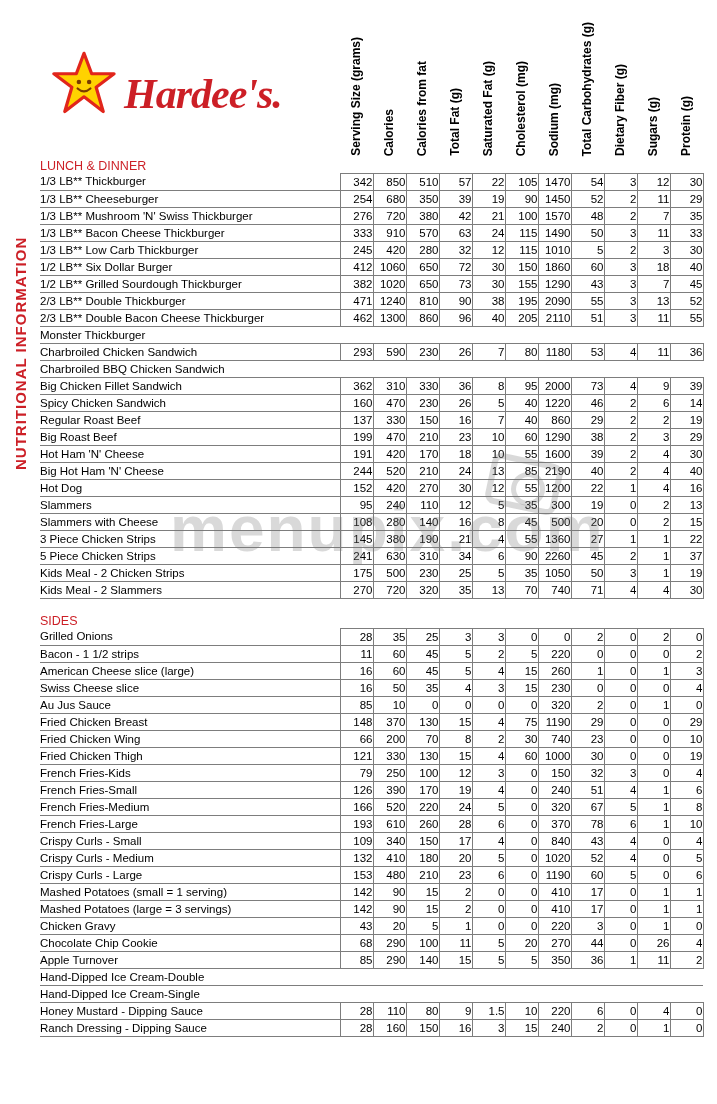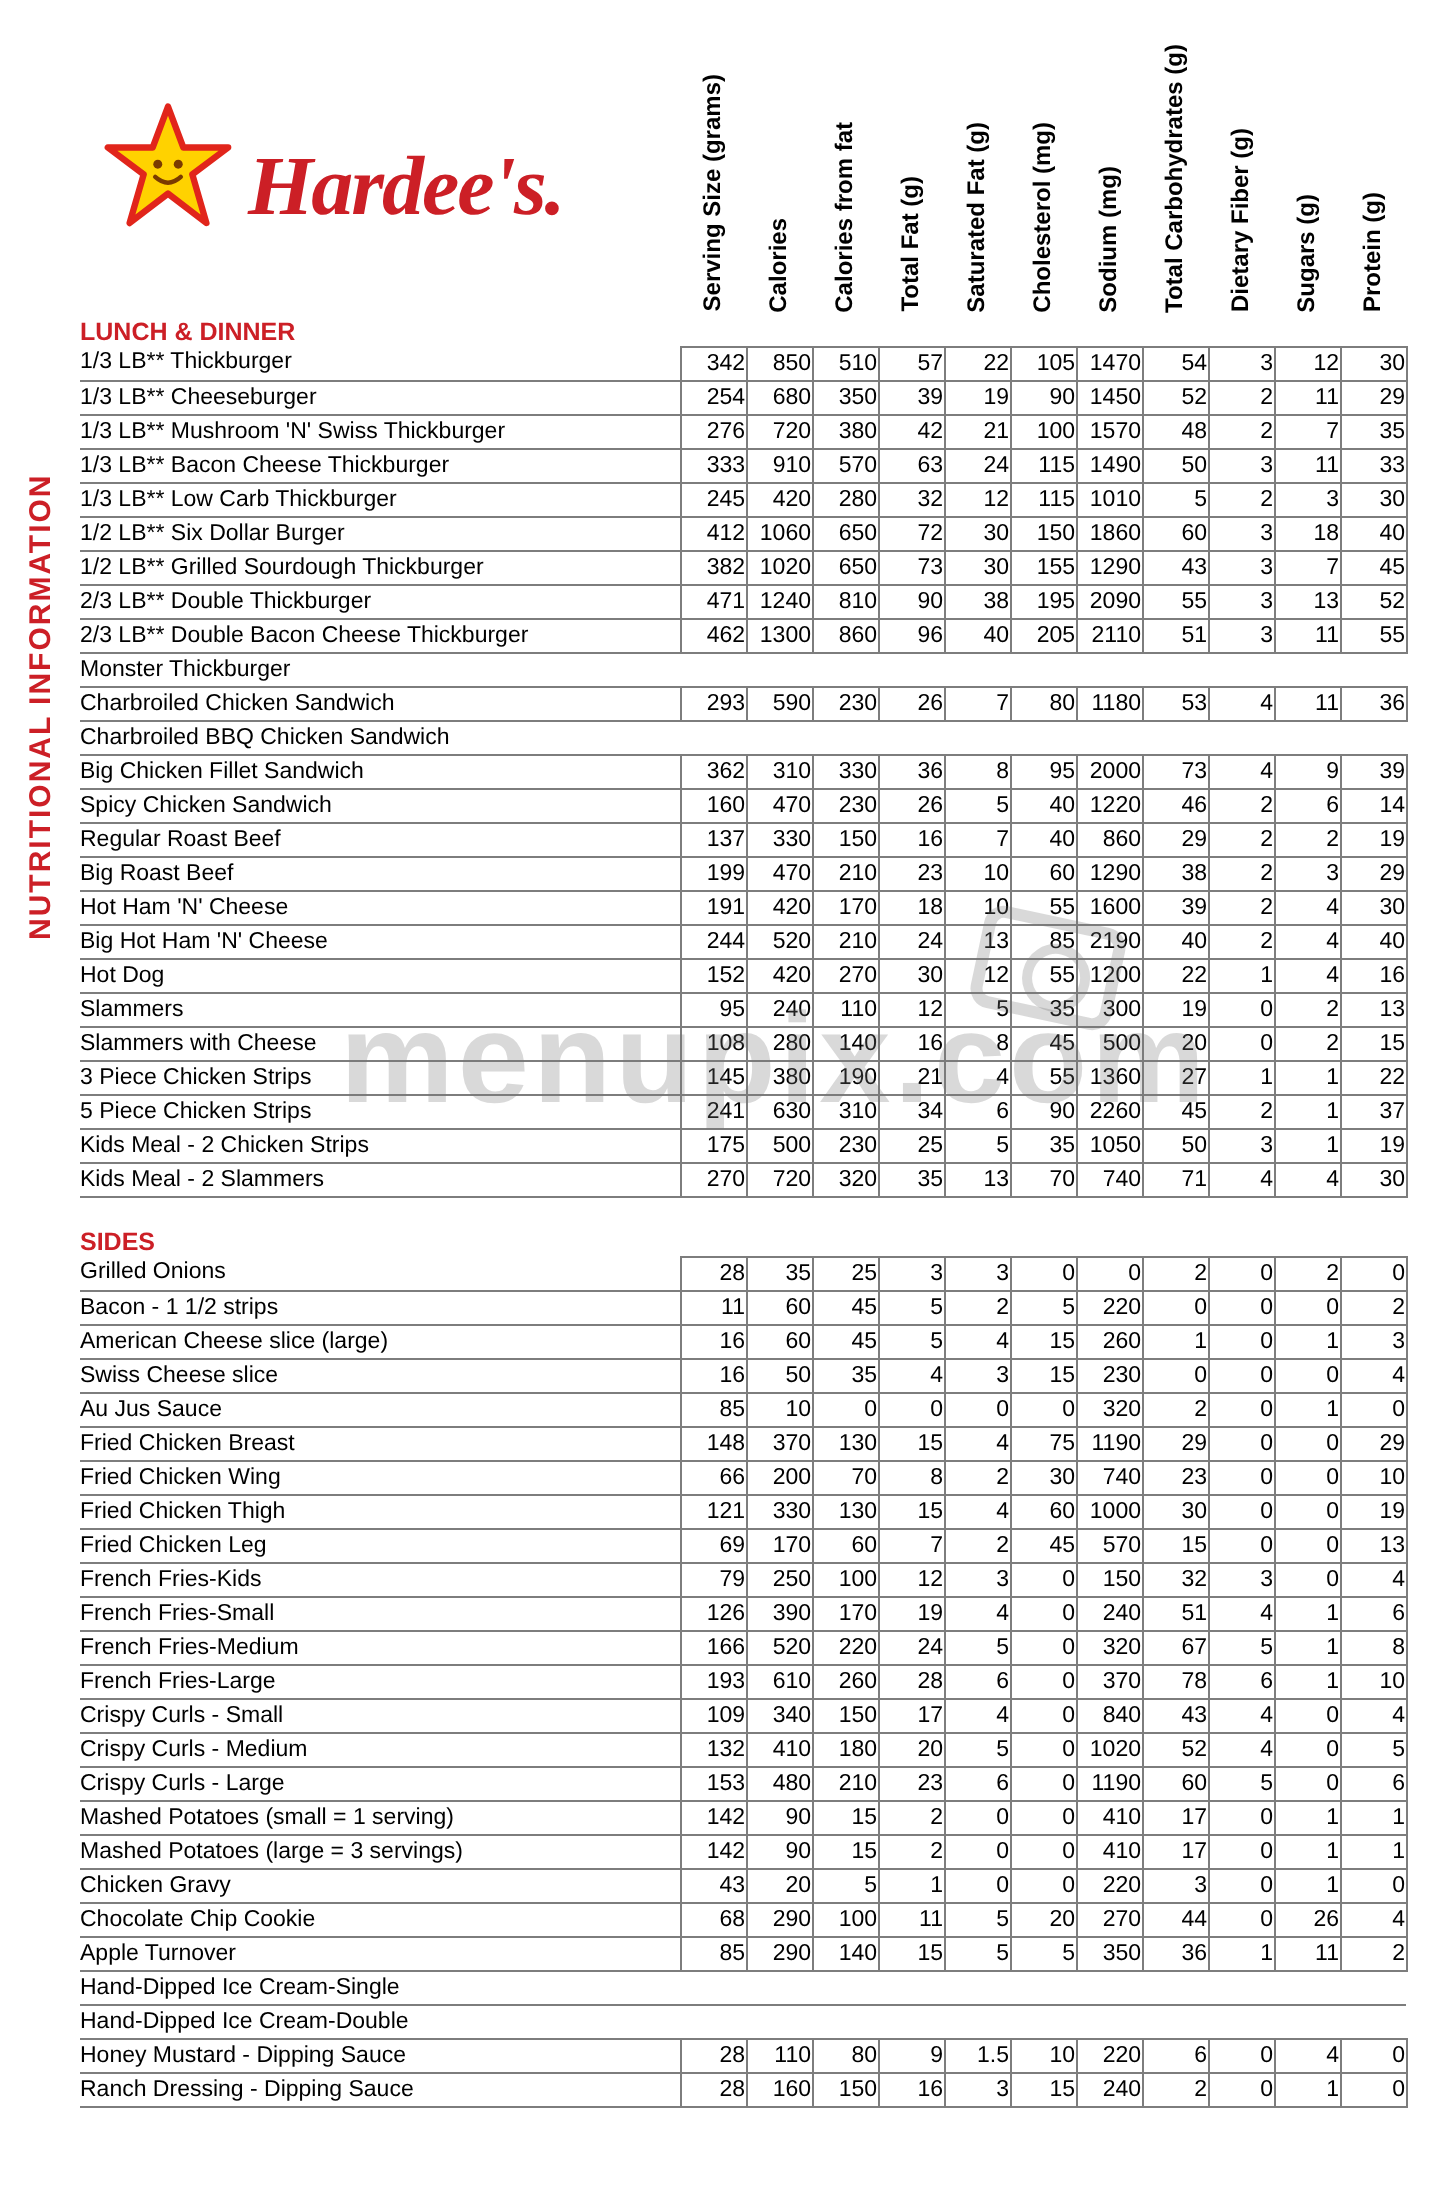--- a/index.html
+++ b/index.html
@@ -26,21 +26,21 @@
   }
   .menu-table td,.menu-table th{padding:0;}
   col.c-name{width:300px;}
   col.c-num{width:33px;}
   .colhead{vertical-align:bottom;height:150px;}
   .vtext{
     writing-mode:vertical-rl;transform:rotate(180deg);
     font-weight:bold;font-size:12px;line-height:1.05;white-space:nowrap;margin:0 auto;
   }
   .section-title{
-    color:var(--red);font-weight:bold;font-size:12.5px;height:17px;
+    color:var(--red);font-weight:normal;font-size:12.5px;height:17px;
     vertical-align:bottom;padding-bottom:2px;
   }
   .name-cell{
     font-size:11.5px;height:17px;border-bottom:1px solid var(--border);
     white-space:nowrap;overflow:hidden;padding-left:2px;vertical-align:middle;margin-left:48px;
   }
   .num-cell{
     font-size:11.5px;height:17px;border:1px solid var(--border);
     text-align:right;padding-right:3px;vertical-align:middle;
   }
@@ -595,34 +595,20 @@
         <td class="num-cell">15</td>
         <td class="num-cell">4</td>
         <td class="num-cell">60</td>
         <td class="num-cell">1000</td>
         <td class="num-cell">30</td>
         <td class="num-cell">0</td>
         <td class="num-cell">0</td>
         <td class="num-cell">19</td>
       </tr>
       <tr>
-        <td class="name-cell">Fried Chicken Leg</td>
-        <td class="num-cell">69</td>
-        <td class="num-cell">170</td>
-        <td class="num-cell">60</td>
-        <td class="num-cell">7</td>
-        <td class="num-cell">2</td>
-        <td class="num-cell">45</td>
-        <td class="num-cell">570</td>
-        <td class="num-cell">15</td>
-        <td class="num-cell">0</td>
-        <td class="num-cell">0</td>
-        <td class="num-cell">13</td>
-      </tr>
-      <tr>
         <td class="name-cell">French Fries-Kids</td>
         <td class="num-cell">79</td>
         <td class="num-cell">250</td>
         <td class="num-cell">100</td>
         <td class="num-cell">12</td>
         <td class="num-cell">3</td>
         <td class="num-cell">0</td>
         <td class="num-cell">150</td>
         <td class="num-cell">32</td>
         <td class="num-cell">3</td>
@@ -777,35 +763,35 @@
         <td class="num-cell">15</td>
         <td class="num-cell">5</td>
         <td class="num-cell">5</td>
         <td class="num-cell">350</td>
         <td class="num-cell">36</td>
         <td class="num-cell">1</td>
         <td class="num-cell">11</td>
         <td class="num-cell">2</td>
       </tr>
       <tr>
+        <td class="name-cell">Hand-Dipped Ice Cream-Double</td>
+        <td class="num-cell empty"></td>
+        <td class="num-cell empty"></td>
+        <td class="num-cell empty"></td>
+        <td class="num-cell empty"></td>
+        <td class="num-cell empty"></td>
+        <td class="num-cell empty"></td>
+        <td class="num-cell empty"></td>
+        <td class="num-cell empty"></td>
+        <td class="num-cell empty"></td>
+        <td class="num-cell empty"></td>
+        <td class="num-cell empty"></td>
+      </tr>
+      <tr>
         <td class="name-cell">Hand-Dipped Ice Cream-Single</td>
-        <td class="num-cell empty"></td>
-        <td class="num-cell empty"></td>
-        <td class="num-cell empty"></td>
-        <td class="num-cell empty"></td>
-        <td class="num-cell empty"></td>
-        <td class="num-cell empty"></td>
-        <td class="num-cell empty"></td>
-        <td class="num-cell empty"></td>
-        <td class="num-cell empty"></td>
-        <td class="num-cell empty"></td>
-        <td class="num-cell empty"></td>
-      </tr>
-      <tr>
-        <td class="name-cell">Hand-Dipped Ice Cream-Double</td>
         <td class="num-cell empty"></td>
         <td class="num-cell empty"></td>
         <td class="num-cell empty"></td>
         <td class="num-cell empty"></td>
         <td class="num-cell empty"></td>
         <td class="num-cell empty"></td>
         <td class="num-cell empty"></td>
         <td class="num-cell empty"></td>
         <td class="num-cell empty"></td>
         <td class="num-cell empty"></td>

